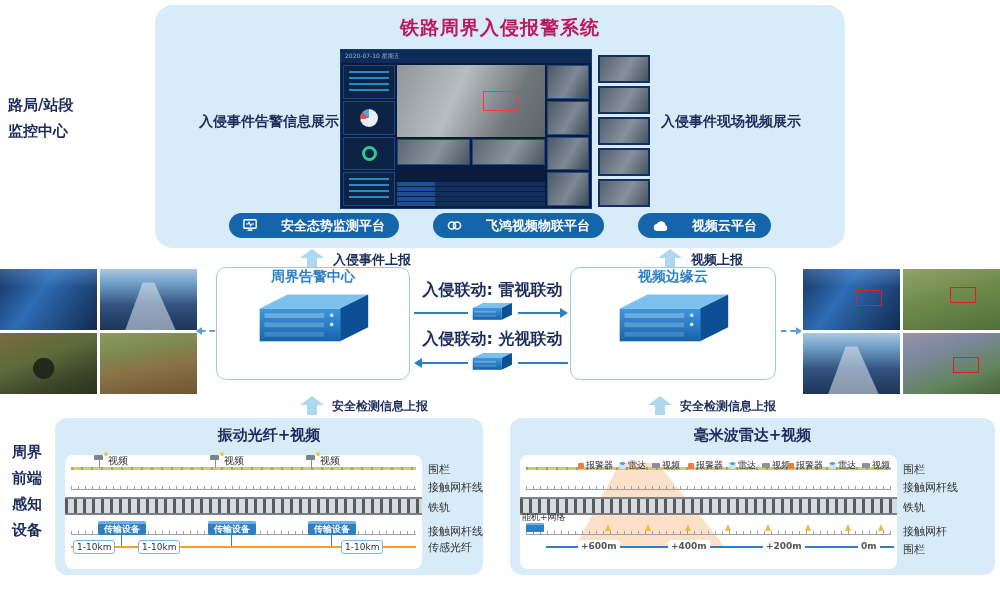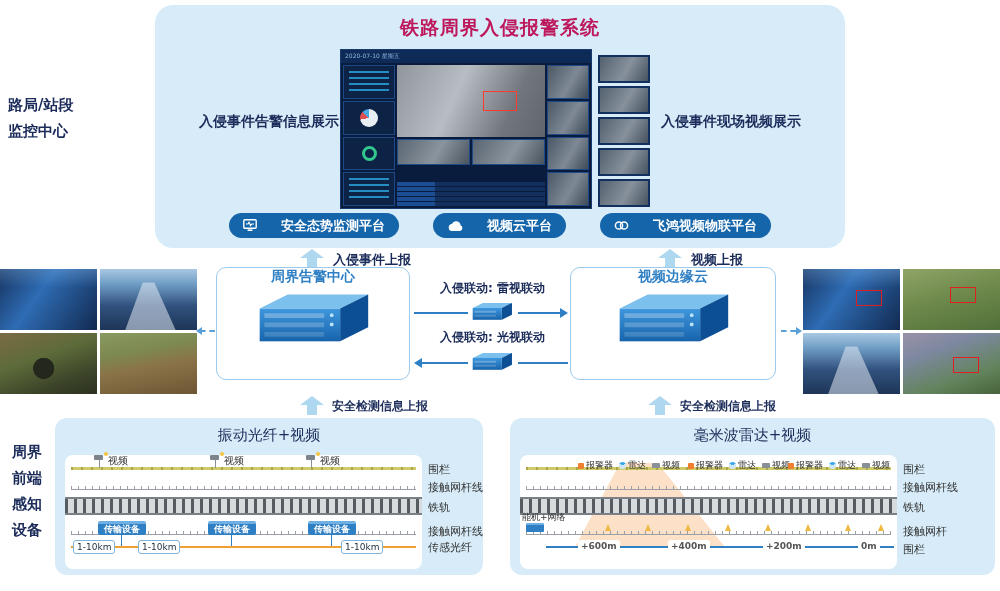--- a/index.html
+++ b/index.html
@@ -57,32 +57,32 @@
   .ph-tunnel{background:radial-gradient(circle at 45% 58%,#23271c 0 16%,rgba(0,0,0,0) 17%),linear-gradient(160deg,#7c6b45 0%,#5d6b3a 40%,#3c4428 75%,#2c3220 100%)}
   .ph-flood{background:linear-gradient(170deg,#8a9a60 0%,#7d8a52 30%,#8a7348 55%,#6e5534 100%)}
   .ph-field{background:linear-gradient(165deg,#90a468 0%,#6f8a4c 45%,#51703a 100%)}
   .ph-purple{background:linear-gradient(160deg,#9a92a8 0%,#7d88a0 30%,#62845c 70%,#47633c 100%)}
   .detect2{position:absolute;border:1.5px solid #e02020;width:26px;height:16px}
 
   
   .node-box{position:absolute;background:#fff;border:1.5px solid #9ccaec;border-radius:10px;text-align:center}
   .node-title{display:block;font-size:14px;font-weight:bold;color:#2f7fc4}
 
-  .link-label{position:absolute;width:157px;text-align:center;font-size:12px;font-weight:bold;color:#1b2c5a;white-space:nowrap}
+  .link-label{position:absolute;width:157px;text-align:center;font-size:16px;font-weight:bold;color:#1b2c5a;white-space:nowrap}
   .hline{position:absolute;height:2px;background:#2f7fc4}
   .tri-r{position:absolute;width:0;height:0;border-top:5px solid transparent;border-bottom:5px solid transparent;border-left:8px solid #2f7fc4}
   .tri-l{position:absolute;width:0;height:0;border-top:5px solid transparent;border-bottom:5px solid transparent;border-right:8px solid #2f7fc4}
 
   .dash-conn{position:absolute;width:15px;border-top:2px dashed #5aa0d8}
   .dtri-l{position:absolute;width:0;height:0;border-right:6px solid #5aa0d8;border-top:4px solid transparent;border-bottom:4px solid transparent}
   .dtri-r{position:absolute;width:0;height:0;border-left:6px solid #5aa0d8;border-top:4px solid transparent;border-bottom:4px solid transparent}
 
   
   .panel{position:absolute;background:#d7ecf8;border-radius:12px}
-  .panel-title{position:absolute;top:8px;left:0;right:0;text-align:center;font-size:15px;font-weight:normal;color:#1b2c5a}
+  .panel-title{position:absolute;top:8px;left:0;right:0;text-align:center;font-size:15px;font-weight:bold;color:#1b2c5a}
   .white-area{position:absolute;background:#fff;border-radius:8px}
   .rlabel{position:absolute;font-size:11px;color:#333;white-space:nowrap}
 
   .fence{position:absolute;height:3px;background:repeating-linear-gradient(90deg,#a8a646 0 2px,#cfcb6a 2px 10px)}
   .catenary{position:absolute;height:4px;background:repeating-linear-gradient(90deg,#9aa0a6 0 1px,transparent 1px 7px);border-bottom:1px solid #9aa0a6}
   .track{position:absolute;height:18px;background:repeating-linear-gradient(90deg,#565b61 0 3px,#d8dbde 3px 9px);border-top:2px solid #7a8086;border-bottom:2px solid #7a8086}
   .fiber{position:absolute;height:2px;background:#f0a030}
   .blue-line{position:absolute;height:0;border-top:2px solid #2f7fc4}
 
   .cam{position:absolute;width:1px;height:12px}
@@ -181,31 +181,31 @@
     <div class="pills">
       <div class="pill">
         <svg width="14" height="13" viewBox="0 0 14 13">
             <rect x="0.8" y="0.8" width="12.4" height="8.4" rx="1" fill="none" stroke="#fff" stroke-width="1.4"></rect>
             <polyline points="3,5 5,5 6,3.2 7.6,6.6 8.8,5 11,5" fill="none" stroke="#fff" stroke-width="1.1"></polyline>
             <rect x="4.6" y="10.4" width="4.8" height="1.6" fill="#fff"></rect>
           </svg>
         <span>安全态势监测平台</span>
       </div>
       <div class="pill">
-        <svg width="16" height="12" viewBox="0 0 16 12">
-            <path d="M4.5 11 A3.5 3.5 0 0 1 4.8 4.1 A4.6 4.6 0 0 1 13.6 5.3 A3 3 0 0 1 12.8 11 Z" fill="#fff"></path>
-          </svg>
-        <span>视频云平台</span>
-      </div>
-      <div class="pill">
         <svg width="15" height="13" viewBox="0 0 15 13">
             <circle cx="5" cy="6.5" r="3.6" fill="none" stroke="#fff" stroke-width="1.5"></circle>
             <circle cx="10" cy="6.5" r="3.6" fill="none" stroke="#fff" stroke-width="1.5"></circle>
           </svg>
         <span>飞鸿视频物联平台</span>
+      </div>
+      <div class="pill">
+        <svg width="16" height="12" viewBox="0 0 16 12">
+            <path d="M4.5 11 A3.5 3.5 0 0 1 4.8 4.1 A4.6 4.6 0 0 1 13.6 5.3 A3 3 0 0 1 12.8 11 Z" fill="#fff"></path>
+          </svg>
+        <span>视频云平台</span>
       </div>
     </div>
   </div>
 
   <div class="side-label" style="left:8px;top:96px">路局/站段</div>
   <div class="side-label" style="left:8px;top:122px">监控中心</div>
   <div class="side-label" style="left:12px;top:443px">周界</div>
   <div class="side-label" style="left:12px;top:469px">前端</div>
   <div class="side-label" style="left:12px;top:495px">感知</div>
   <div class="side-label" style="left:12px;top:521px">设备</div>

